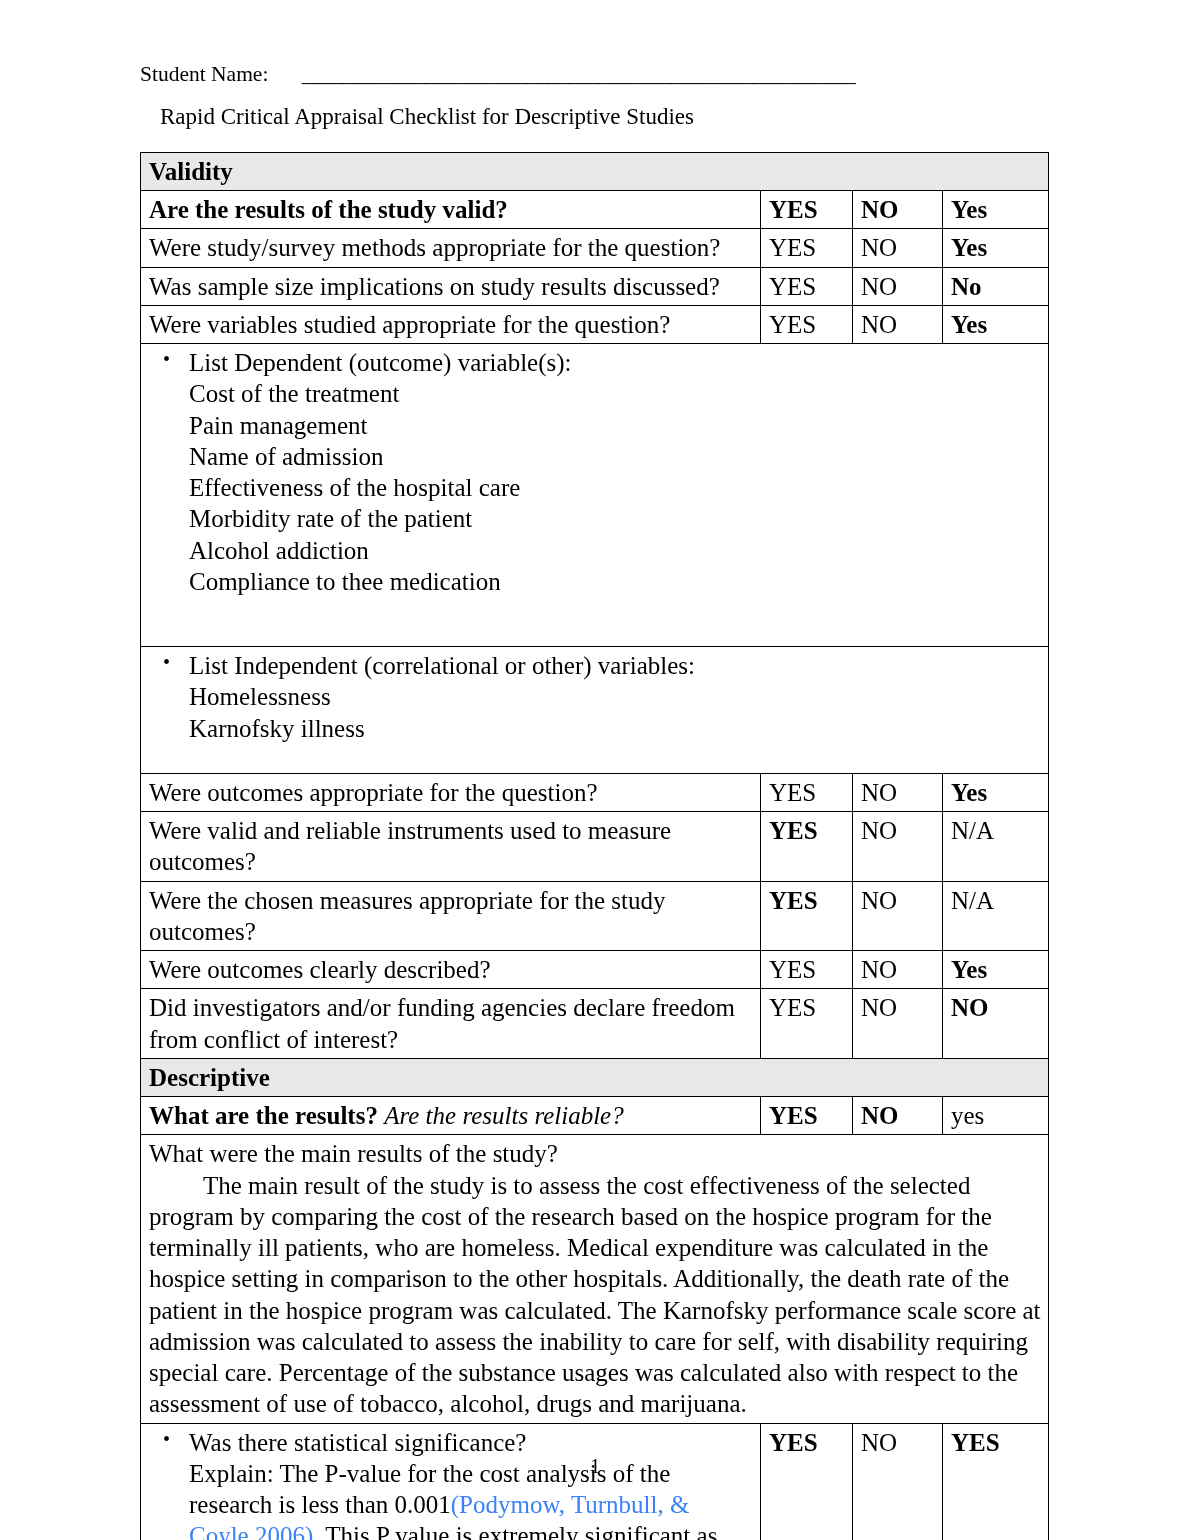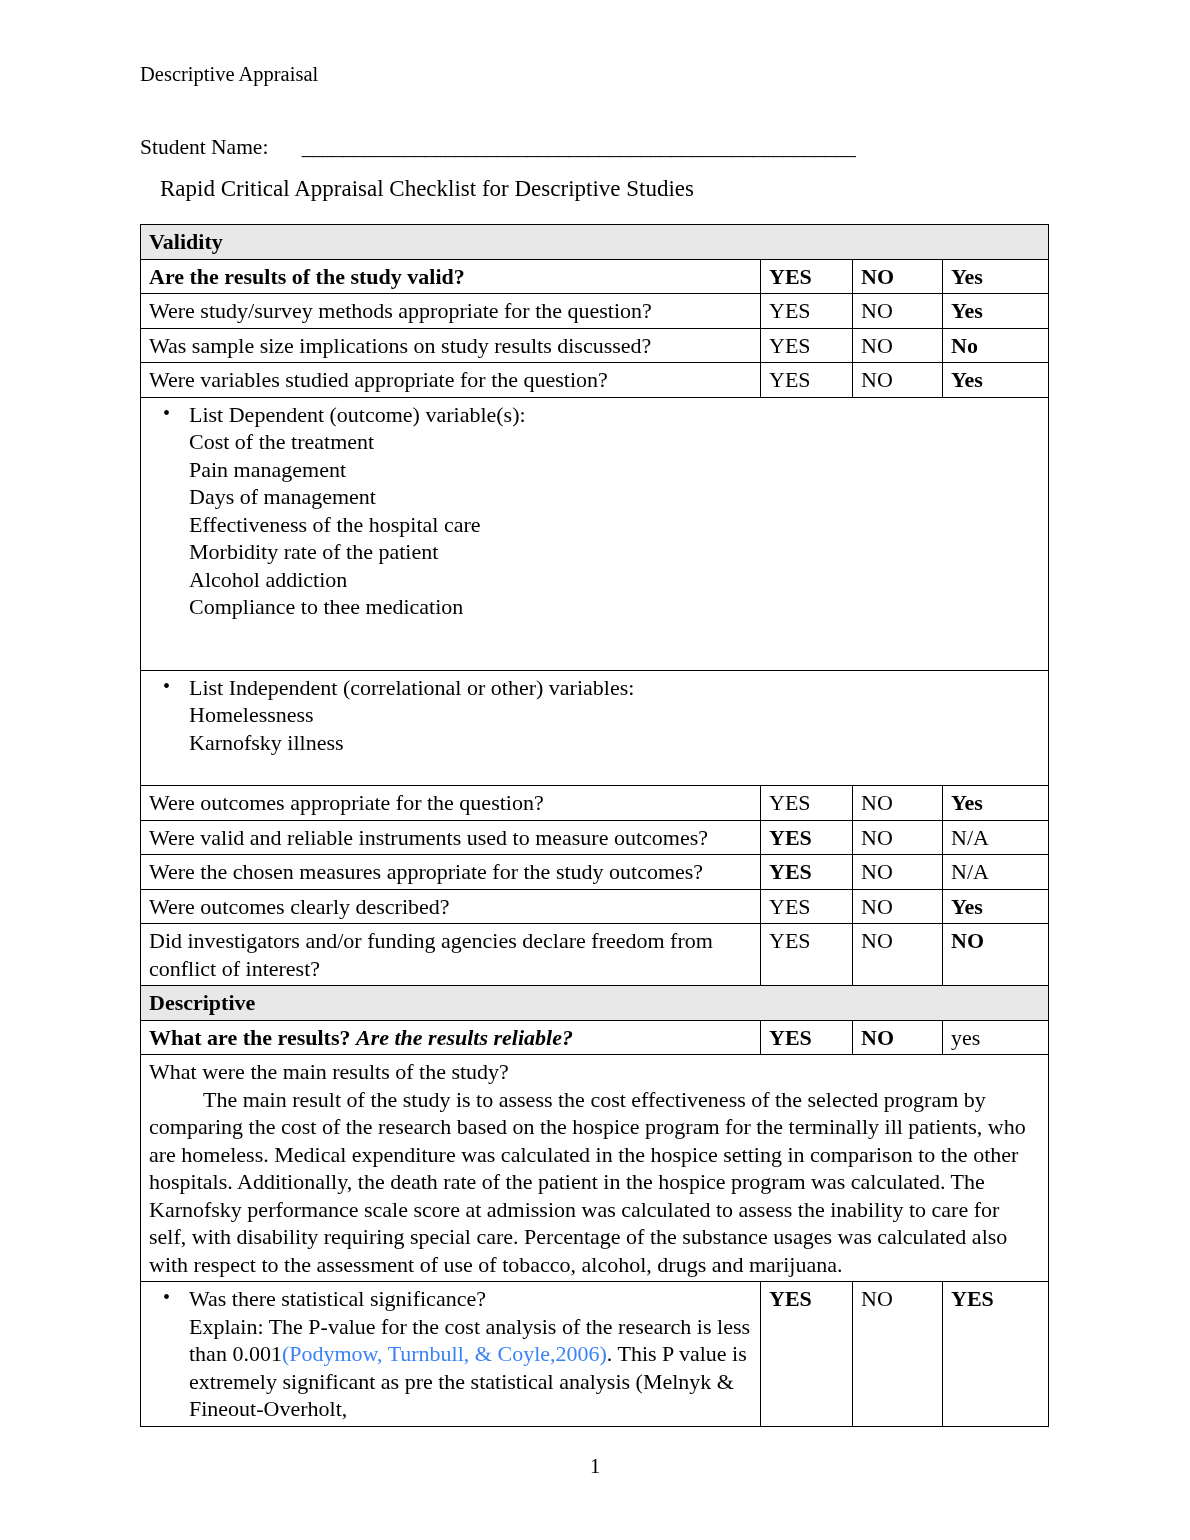--- a/index.html
+++ b/index.html
@@ -43,30 +43,30 @@
     padding-left: 20px;
   }
   table.checklist {
     border-collapse: collapse;
     width: 908px;
     table-layout: fixed;
   }
   table.checklist td {
     border: 1px solid #000000;
     vertical-align: top;
-    font-size: 22px;
+    font-size: 25px;
     line-height: 1.25;
     padding: 3px 6px 3px 8px;
   }
   .sec-head td {
     background: #e8e8e8;
     font-weight: bold;
   }
   .bold { font-weight: bold; }
-  .bolditalic { font-weight: bold; font-style: italic; }
+  .bolditalic { font-weight: normal; font-style: italic; }
   .col-q { width: 620px; }
   .col-yes { width: 92px; }
   .col-no { width: 90px; }
   .col-ans { width: 106px; }
   .bullet-line {
     position: relative;
     padding-left: 40px;
     margin: 0;
   }
   .bullet-line:before {
@@ -99,21 +99,20 @@
     width: 1190px;
     text-align: center;
     font-size: 20.5px;
   }
 </style>
 </head>
 <body>
 
 <div class="page">
 
-  <div class="header-line">Descriptive Appraisal</div>
 
   <div class="student-line">
     <span>Student Name:</span>
     <span class="student-blank">______________________________________________________</span>
   </div>
 
   <div class="doc-title">Rapid Critical Appraisal Checklist for Descriptive Studies</div>
 
   <table class="checklist">
     <colgroup>
@@ -152,21 +151,21 @@
         <td>YES</td>
         <td>NO</td>
         <td class="bold">Yes</td>
       </tr>
 
       <tr>
         <td colspan="4">
           <div class="bullet-line">List Dependent (outcome) variable(s):</div>
           <div class="sub-line">Cost of the treatment</div>
           <div class="sub-line">Pain management</div>
-          <div class="sub-line">Days of management</div>
+          <div class="sub-line">Name of admission</div>
           <div class="sub-line">Effectiveness of the hospital care</div>
           <div class="sub-line">Morbidity rate of the patient</div>
           <div class="sub-line">Alcohol addiction</div>
           <div class="sub-line">Compliance to thee medication</div>
           <div class="spacer-lines">&nbsp;</div>
         </td>
       </tr>
 
       <tr>
         <td colspan="4">

